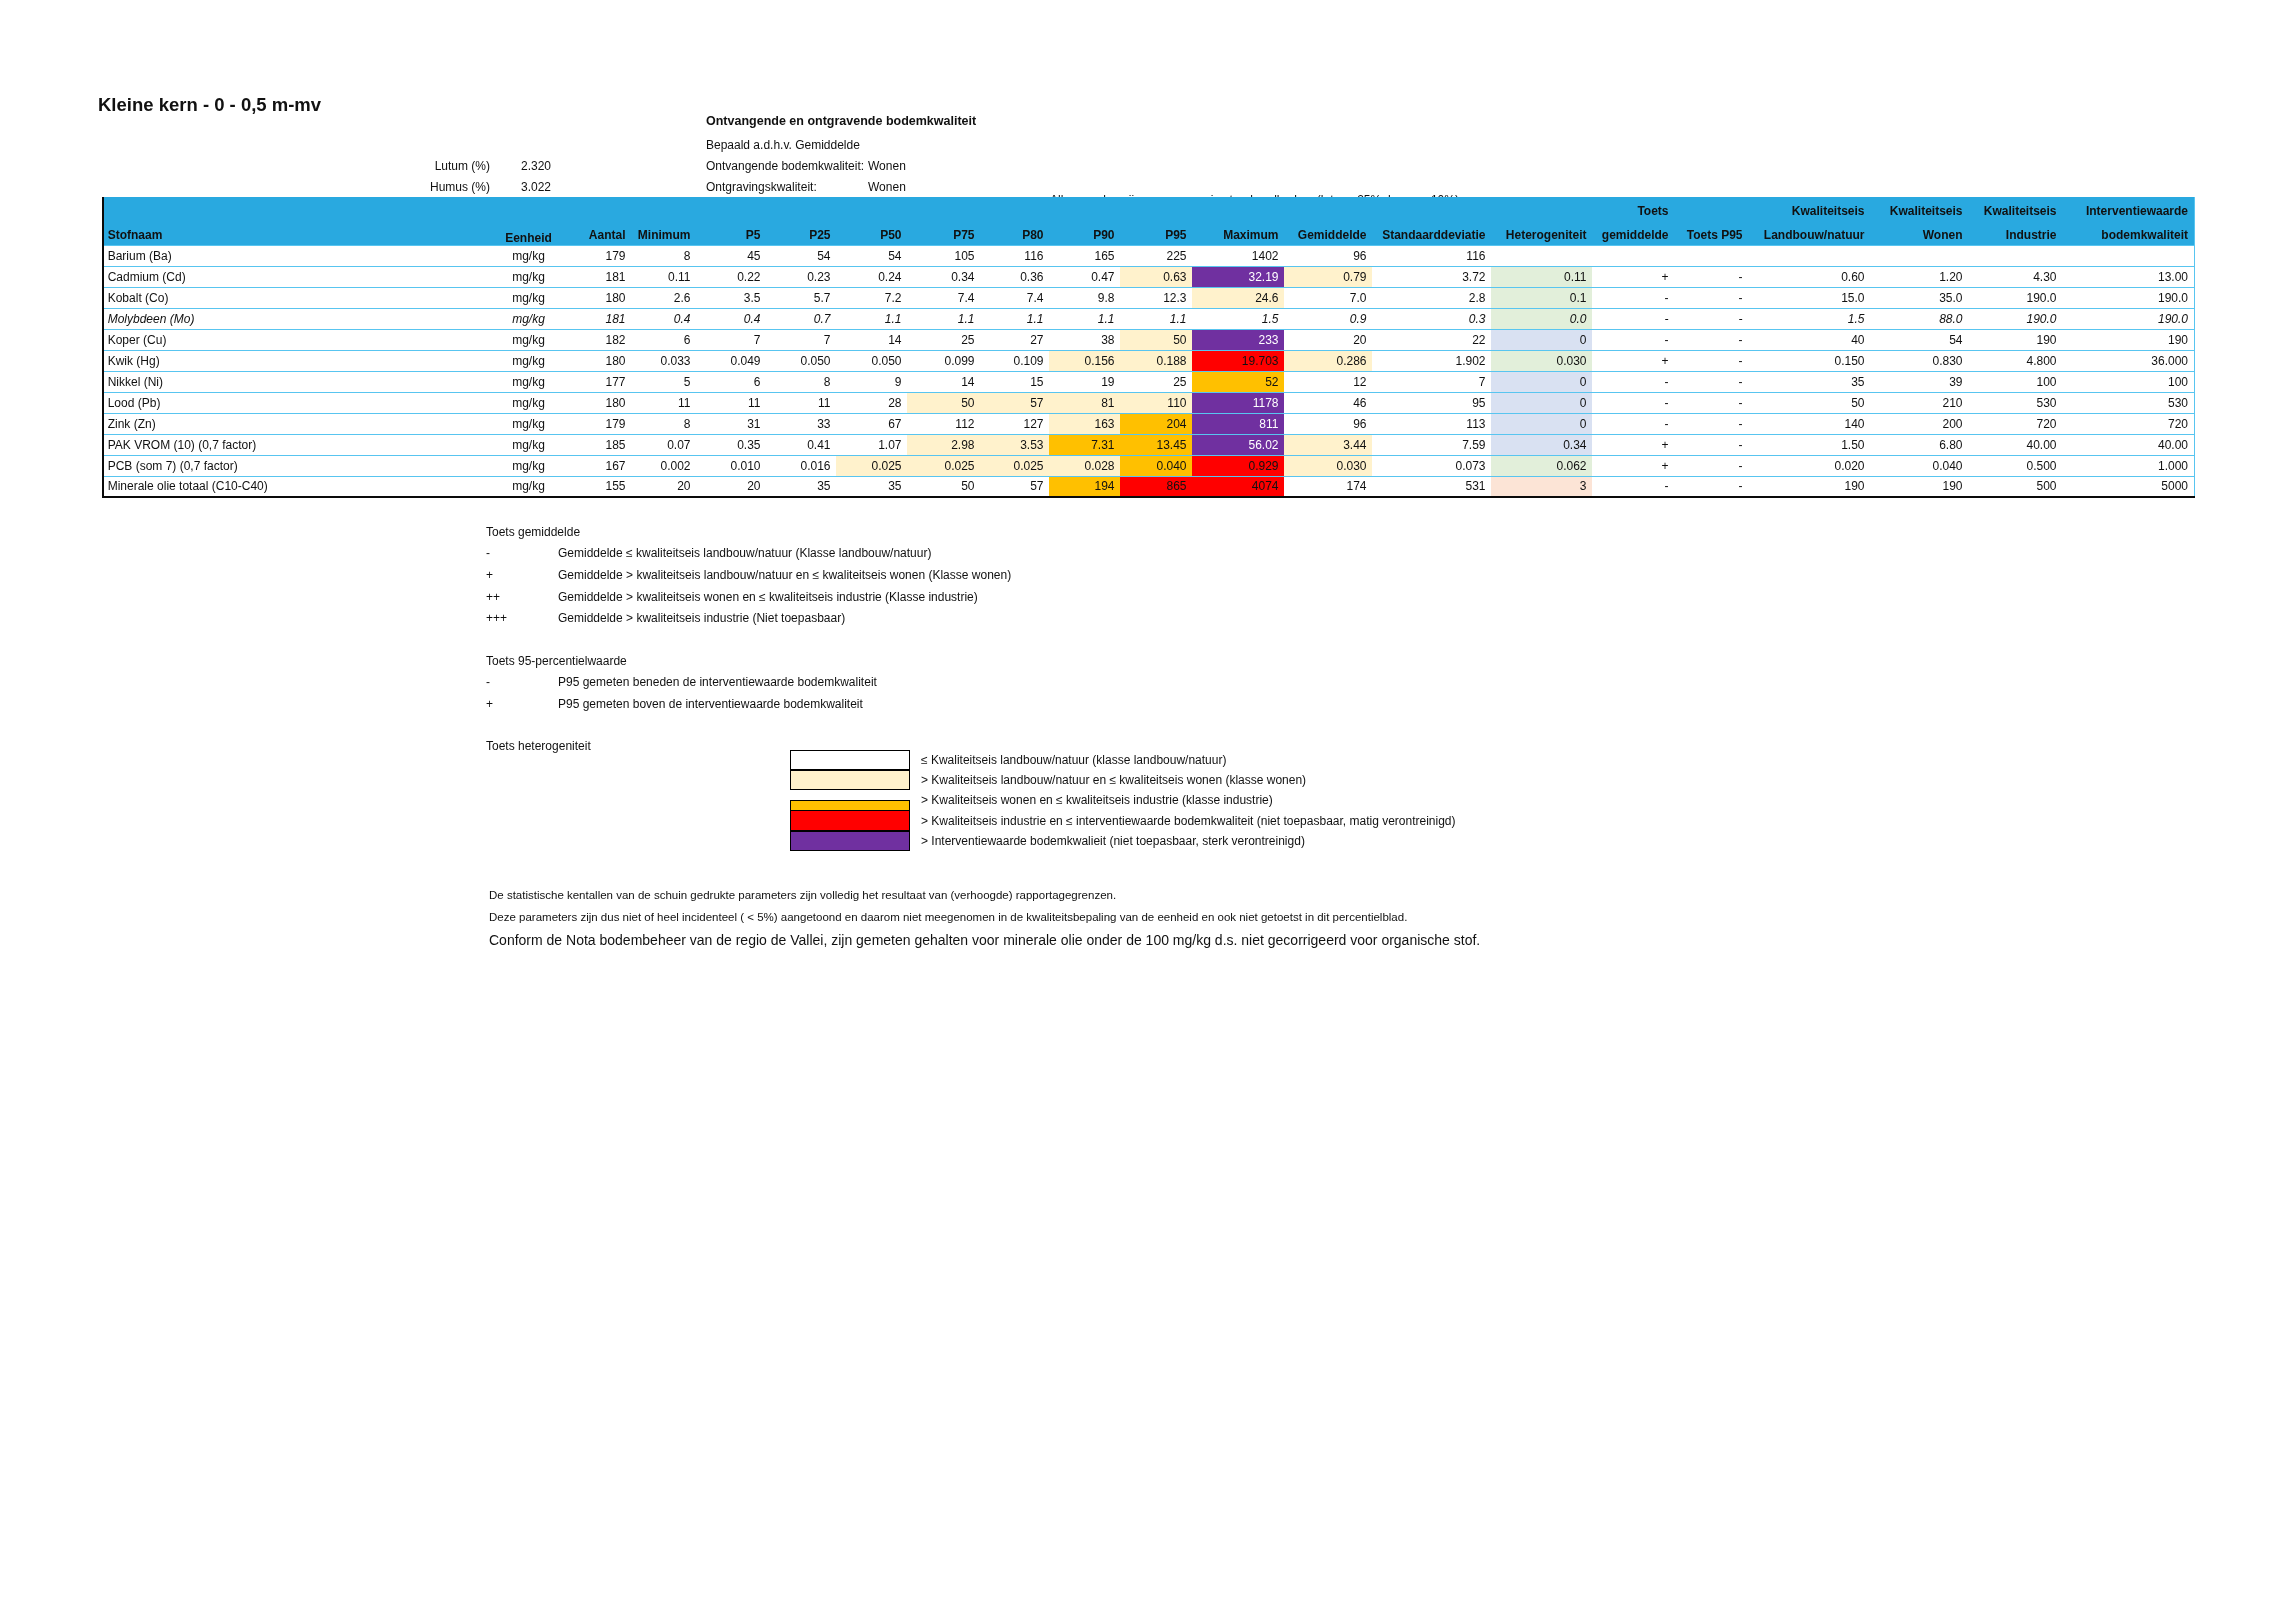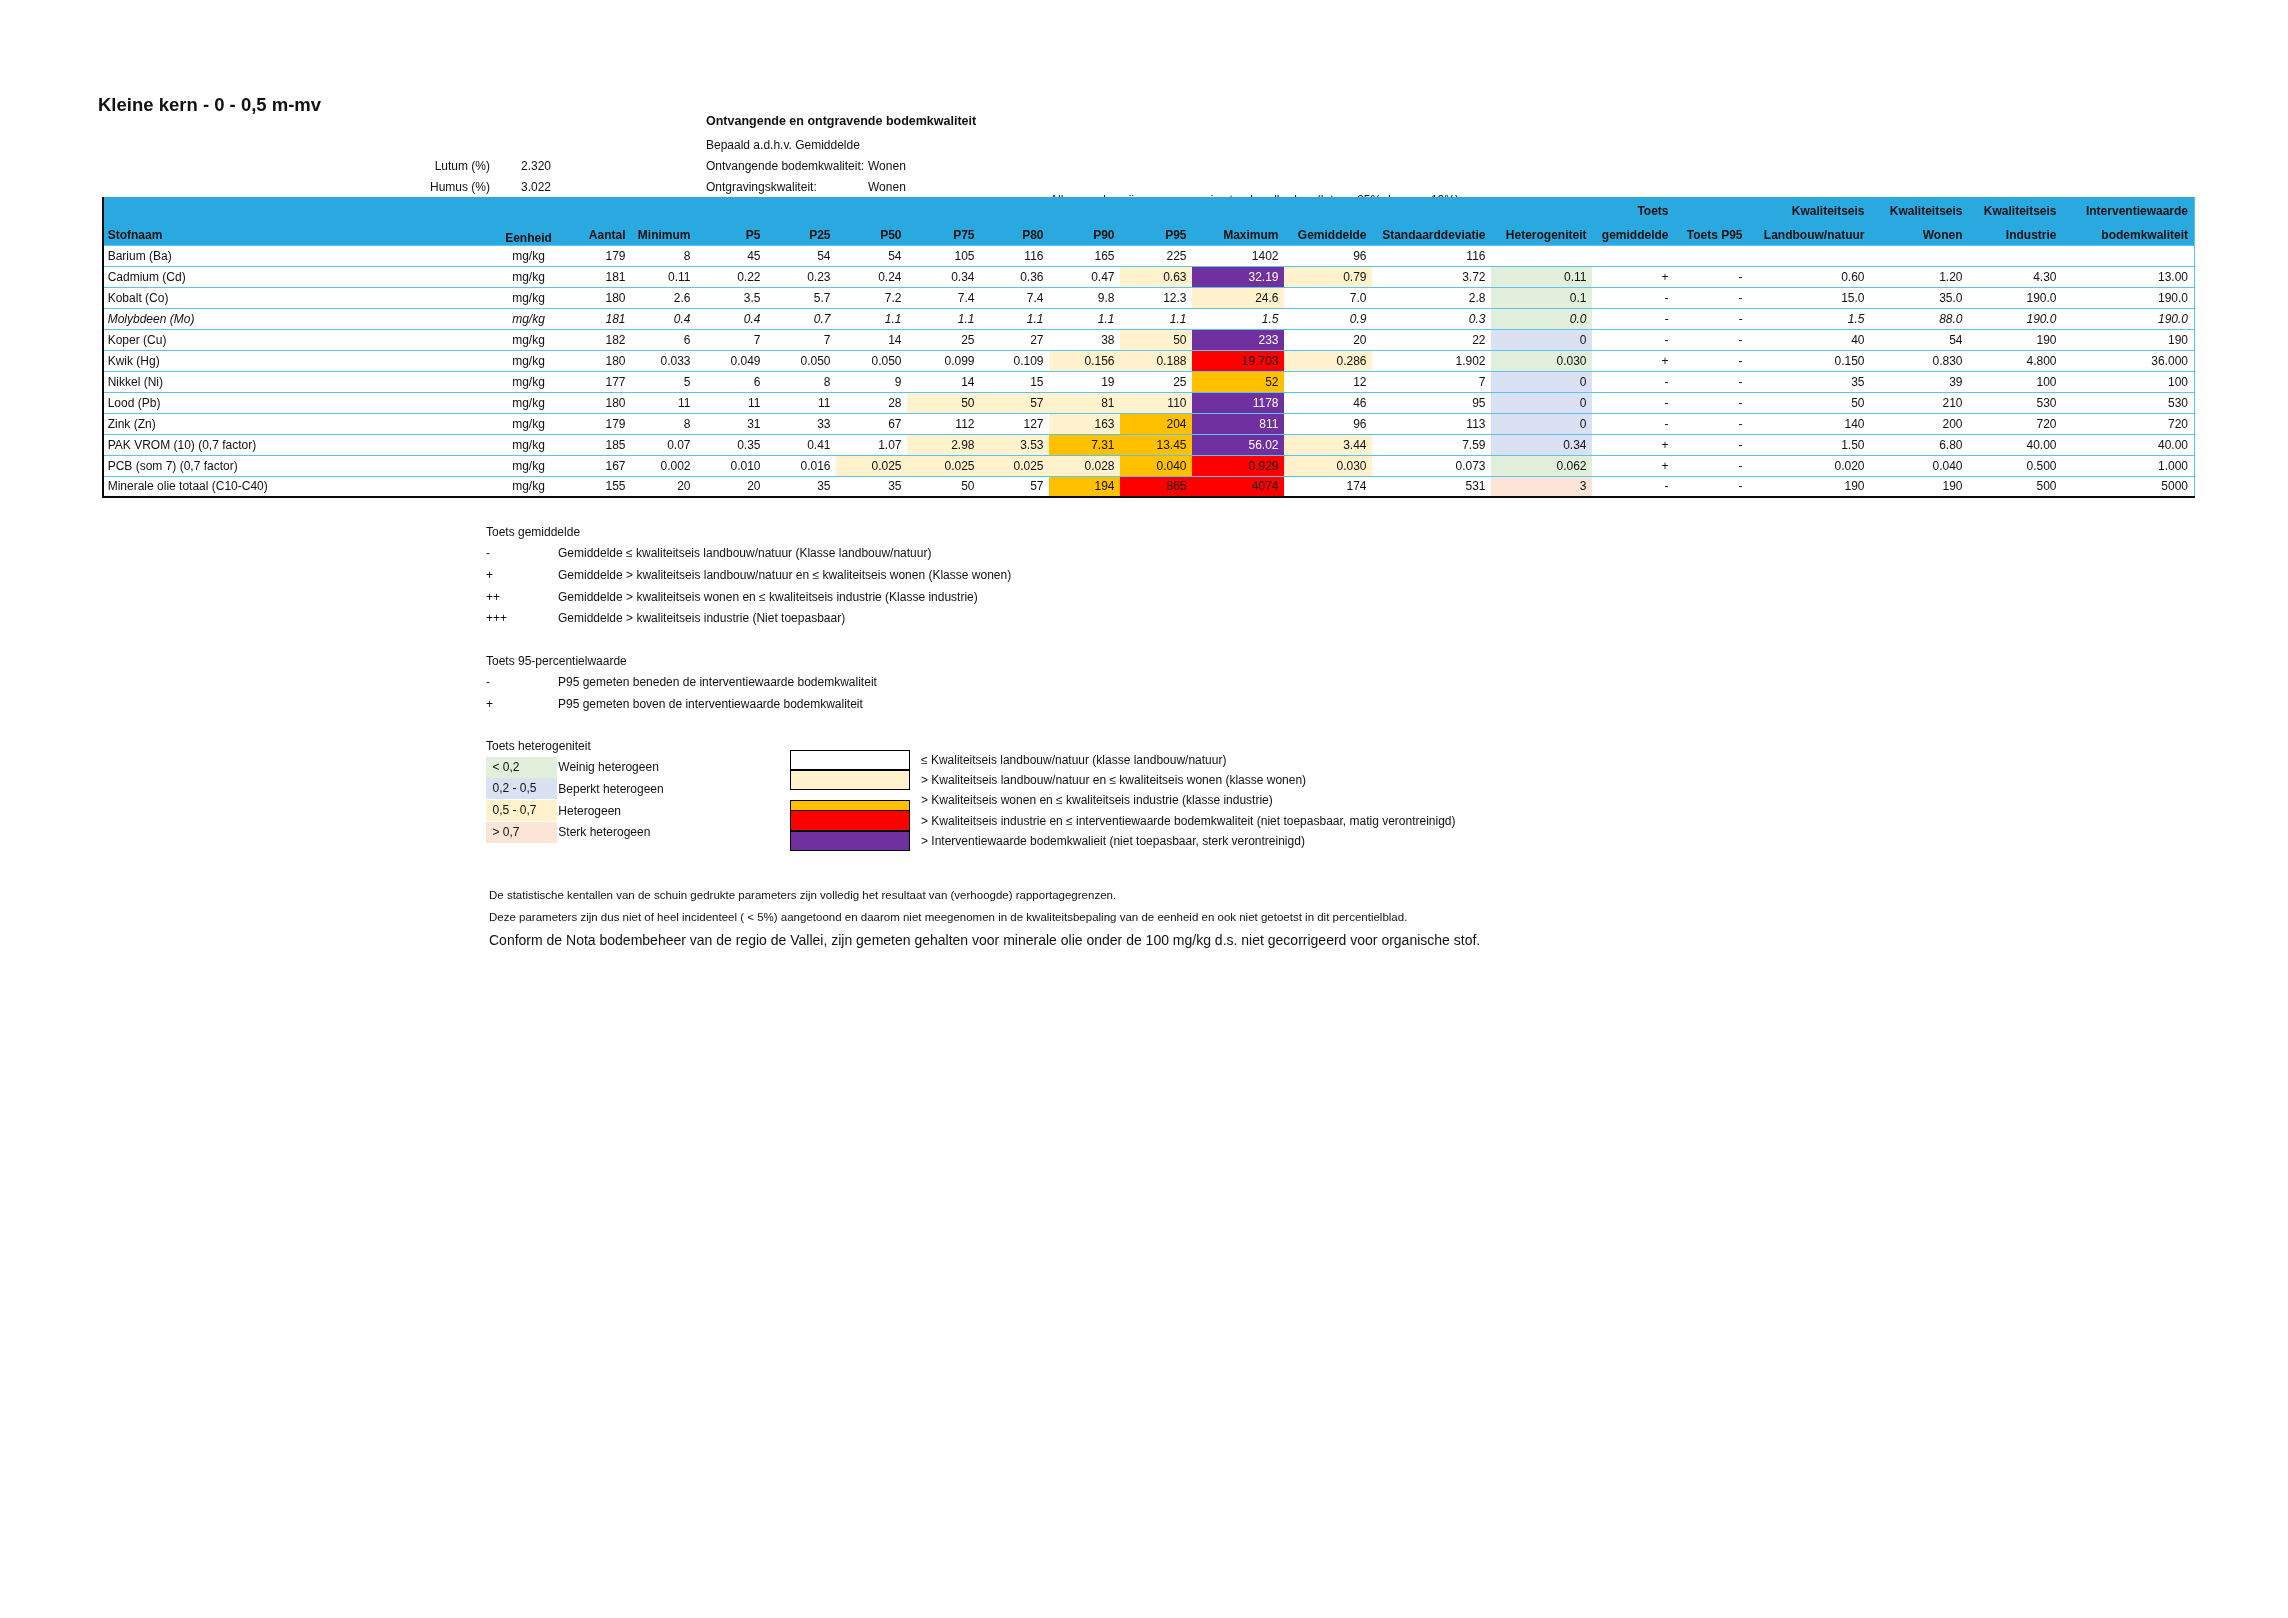--- a/index.html
+++ b/index.html
@@ -449,38 +449,20 @@
         </div>
         <div class="leg-row">
           <div class="leg-sym">+</div>
           <div class="leg-desc">P95 gemeten boven de interventiewaarde bodemkwaliteit</div>
         </div>
       </div>
   </div>
 
   <div class="abs" style="left:486px;top:735px;">
     <div class="leg-row">Toets heterogeniteit</div>
-    <div>
-        <div class="leg-row">
-          <div class="leg-chip f-het_green">&lt; 0,2</div>
-          <div class="leg-desc">Weinig heterogeen</div>
-        </div>
-        <div class="leg-row">
-          <div class="leg-chip f-het_blue">0,2 - 0,5</div>
-          <div class="leg-desc">Beperkt heterogeen</div>
-        </div>
-        <div class="leg-row">
-          <div class="leg-chip f-cream">0,5 - 0,7</div>
-          <div class="leg-desc">Heterogeen</div>
-        </div>
-        <div class="leg-row">
-          <div class="leg-chip f-het_salmon">&gt; 0,7</div>
-          <div class="leg-desc">Sterk heterogeen</div>
-        </div>
-      </div>
   </div>
 
   <div class="abs" style="left:790px;top:749px;">
       <div class="swatch-row">
         <div class="swatch-box f-white"></div>
         <div class="swatch-desc">≤ Kwaliteitseis landbouw/natuur (klasse landbouw/natuur)</div>
       </div>
       <div class="swatch-row">
         <div class="swatch-box f-cream"></div>
         <div class="swatch-desc">&gt; Kwaliteitseis landbouw/natuur en ≤ kwaliteitseis wonen (klasse wonen)</div>

